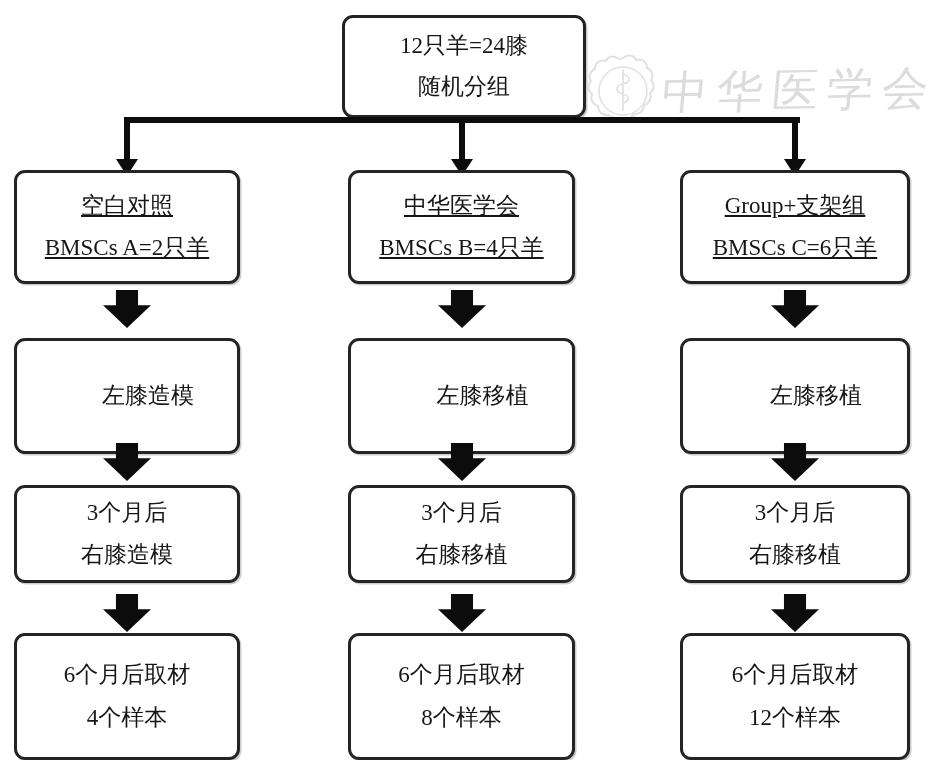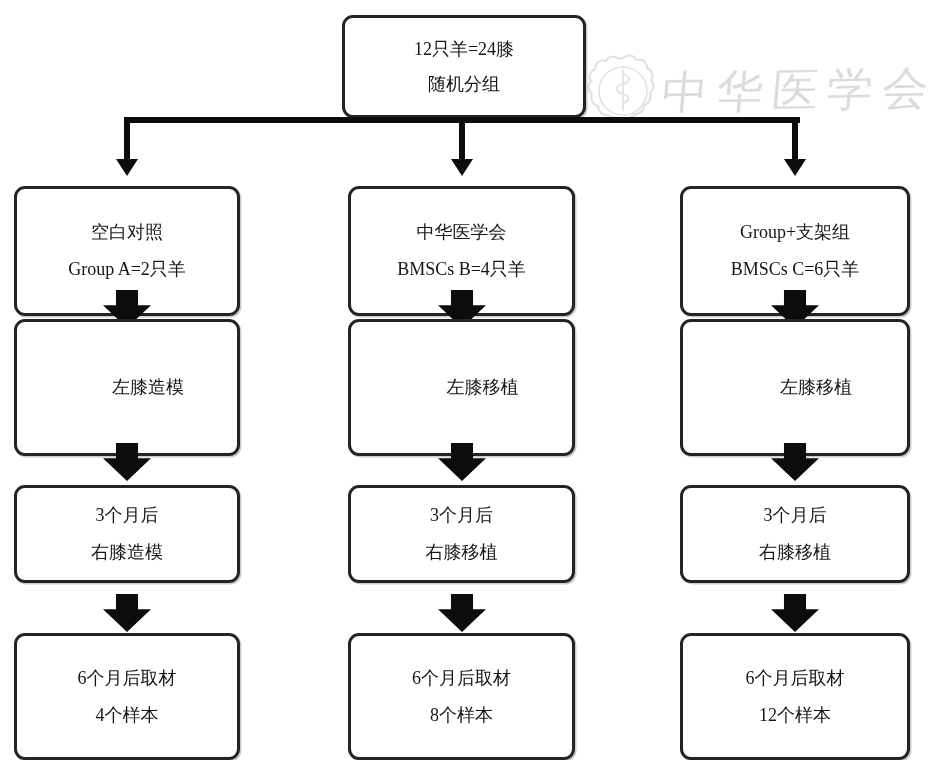--- a/index.html
+++ b/index.html
@@ -7,35 +7,35 @@
     position:relative; width:930px; height:760px; background:#ffffff;
     font-family:"Liberation Serif","DejaVu Serif",serif; color:#161616; overflow:hidden;
   }
   * { box-sizing:border-box; }
 
   
   .fbox {
     position:absolute; background:#ffffff;
     border:3px solid #242424; border-radius:11px;
     display:flex; flex-direction:column; align-items:center; justify-content:center;
-    gap:16px; font-size:18px; line-height:1.15; text-align:center;
+    gap:16px; font-size:23px; line-height:1.15; text-align:center;
     box-shadow:1.5px 1.5px 0 rgba(110,110,110,0.35);
   }
   .fbox .bline { white-space:nowrap; }
 
   
   .root-box { left:342px; top:15px; width:244px; height:103px; gap:14px; }
 
   
   .c1 { left:14px;  width:226px; }
   .c2 { left:348px; width:227px; }
   .c3 { left:680px; width:230px; }
   
-  .r1 { top:186px; height:130px; }
-  .r2 { top:319px; height:137px;padding-left:42px; }
+  .r1 { top:170px; height:114px;text-decoration:underline; }
+  .r2 { top:338px; height:116px;padding-left:42px; }
   .r3 { top:485px; height:98px; }
   .r4 { top:633px; height:127px; }
 
   
   .bar  { position:absolute; left:124px; top:117px; width:676px; height:6px; background:#0c0c0c; }
   .stem { position:absolute; width:6px; background:#0c0c0c; }
   .stem.s1 { left:124px; top:117px; height:44px; }
   .stem.s2 { left:459px; top:121px; height:40px; }
   .stem.s3 { left:792px; top:117px; height:44px; }
   .head {
@@ -85,21 +85,21 @@
   <div class="bar"></div>
   <div class="stem s1"></div>
   <div class="stem s2"></div>
   <div class="stem s3"></div>
   <div class="head h1"></div>
   <div class="head h2"></div>
   <div class="head h3"></div>
 
   <div class="fbox c1 r1">
     <div class="bline">空白对照</div>
-    <div class="bline">Group A=2只羊</div>
+    <div class="bline">BMSCs A=2只羊</div>
   </div>
   <div class="blockarrow ax1 ay1"></div>
   <div class="fbox c1 r2">
     <div class="bline">左膝造模</div>
   </div>
   <div class="blockarrow ax1 ay2"></div>
   <div class="fbox c1 r3">
     <div class="bline">3个月后</div>
     <div class="bline">右膝造模</div>
   </div>

